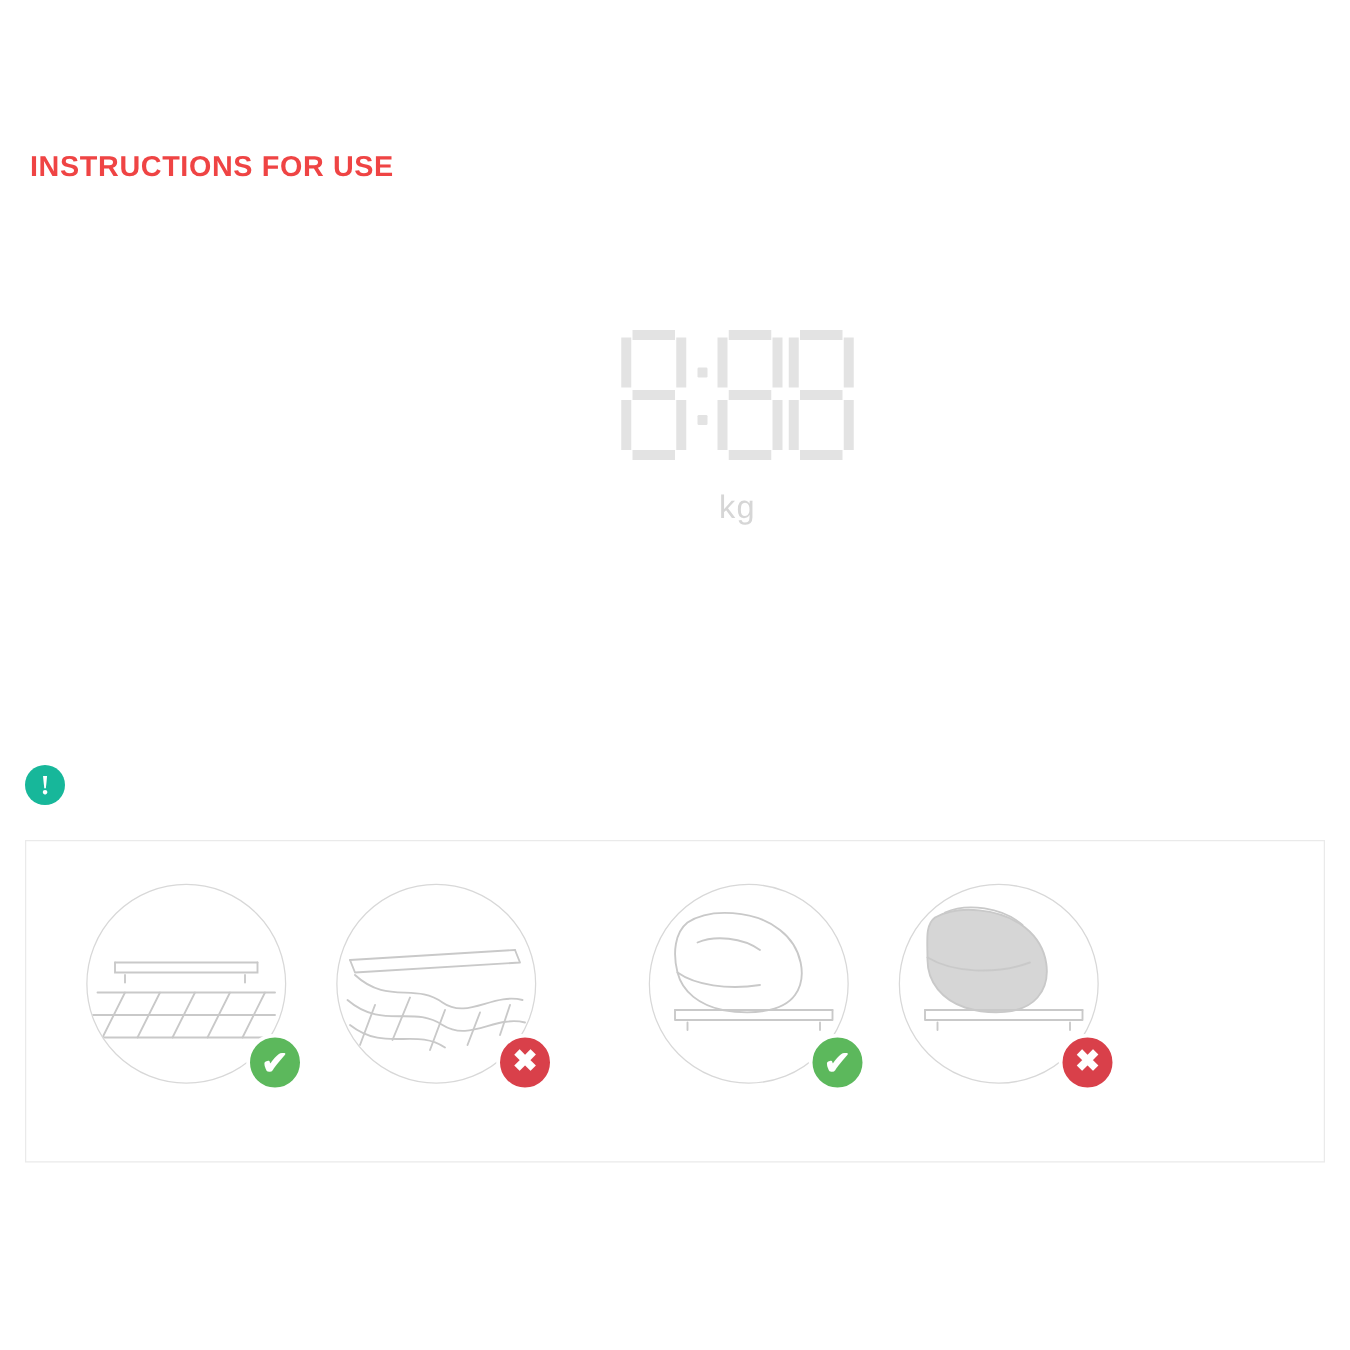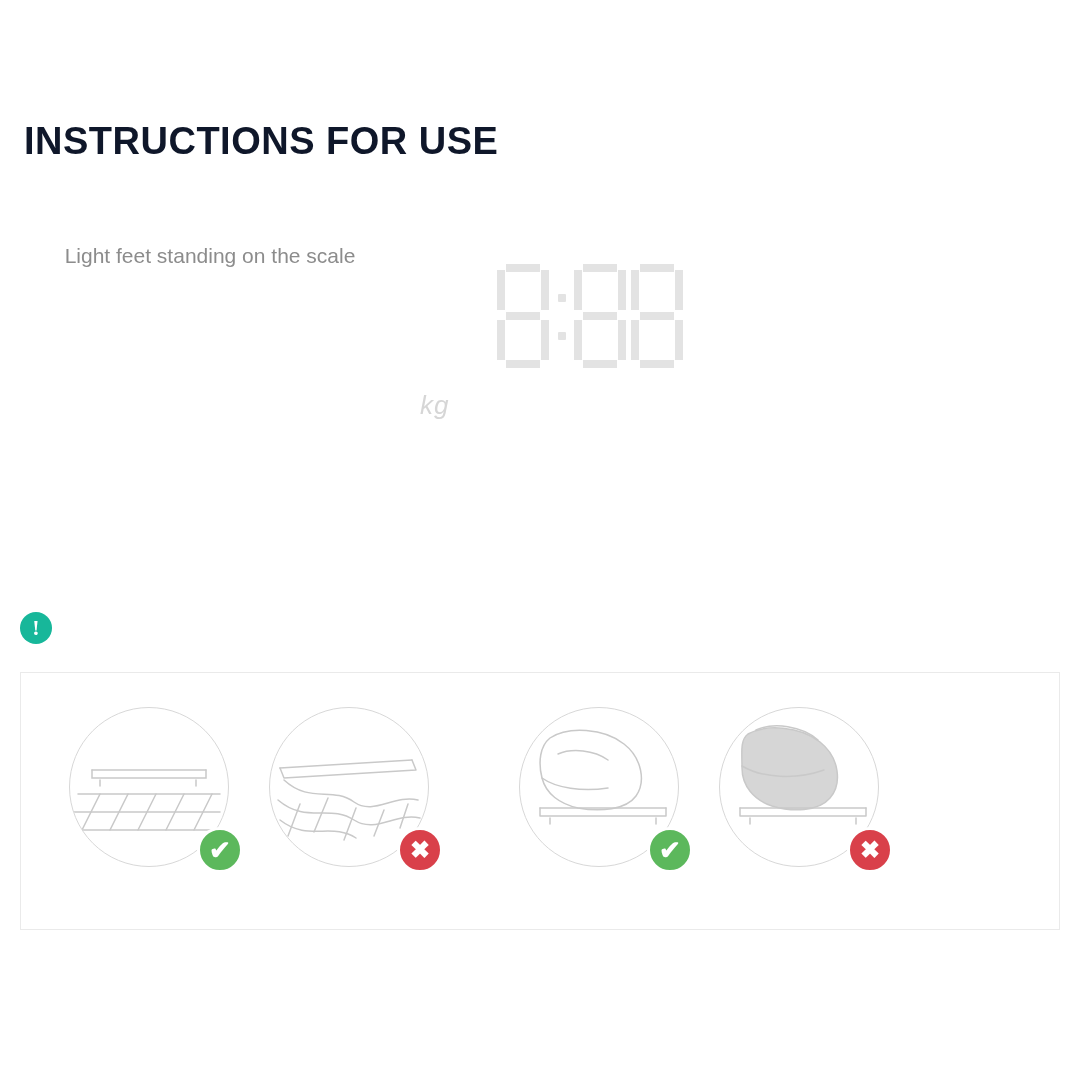--- a/index.html
+++ b/index.html
@@ -13,24 +13,24 @@
   .page {
     position: relative;
     width: 1080px; height: 1080px;
     background: #ffffff;
   }
 
   
   .heading-instructions {
     position: absolute;
     left: 24px; top: 120px;
-    font-size: 38px;
+    font-size: 23px;
     font-weight: bold;
     letter-spacing: 0.5px;
-    color: #0f172a;
+    color: #ef4444;
     white-space: nowrap;
   }
 
   
   .steps {
     position: absolute;
     left: 0; top: 230px;
     width: 1080px; height: 320px;
   }
   .step {
@@ -86,26 +86,25 @@
   .seg-colon i {
     position: absolute;
     left: 4px;
     width: 8px; height: 8px;
     background: #e3e3e3;
     border-radius: 1px;
   }
   .seg-colon i.top { top: 30px; }
   .seg-colon i.bot { top: 68px; }
   .unit-kg {
-    text-align: left;
+    text-align: center;
     font-size: 26px;
     color: #d6d6d6;
     margin-top: 6px;
     letter-spacing: 1px;
-    font-style: italic;
   }
 
   
   .heading-precautions {
     position: absolute;
     left: 20px; top: 612px;
     display: flex;
     align-items: center;
     gap: 14px;
   }
@@ -175,21 +174,20 @@
 </head>
 <body>
 
 <div class="page">
 
   <div class="heading-instructions">INSTRUCTIONS FOR USE</div>
 
   <div class="steps">
 
     <div class="step step-1">
-      <div class="step-caption">Light feet standing on the scale</div>
     </div>
 
     <div class="step step-2">
       <div class="step-art">
         <div class="display">
           <div class="seg-digit">
             <span class="seg seg-h s-a"></span>
             <span class="seg seg-v s-f"></span>
             <span class="seg seg-v s-b"></span>
             <span class="seg seg-h s-g"></span>

